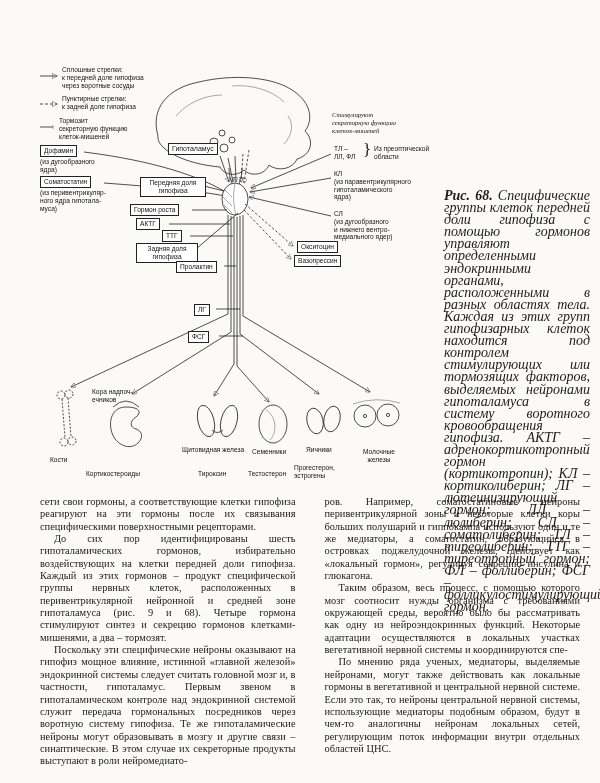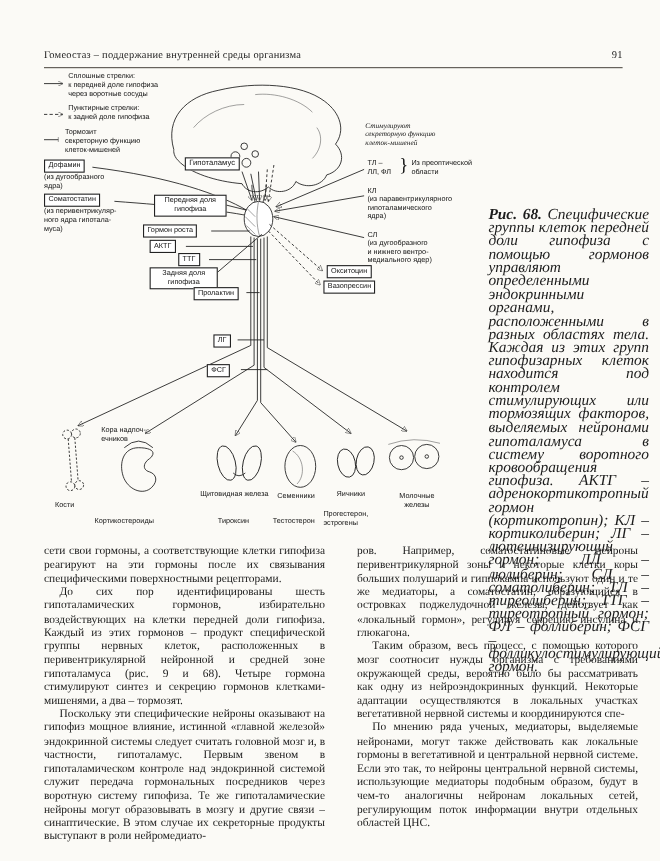--- a/index.html
+++ b/index.html
@@ -38,24 +38,20 @@
 
   svg line, svg path, svg ellipse, svg circle { stroke:#222; fill:none; stroke-width:.8; }
   svg .fillw { fill:#fff; }
   svg .thin { stroke-width:.5; stroke:#555; }
 </style>
 </head>
 <body>
 
 <div class="page">
 
-  <div class="running-head">
-    <span>Гомеостаз – поддержание внутренней среды организма</span>
-    <span>91</span>
-  </div>
 
   <div class="figure">
 
     <svg width="402" height="430" viewBox="0 0 402 430">
       <defs>
         <marker id="arr" viewBox="0 0 10 10" refX="9" refY="5" markerWidth="6.5" markerHeight="6.5" orient="auto-start-reverse">
           <path d="M0 0 L10 5 L0 10 z" fill="#222" stroke="none"></path>
         </marker>
         <marker id="bar" viewBox="0 0 10 10" refX="5" refY="5" markerWidth="6" markerHeight="6" orient="auto">
           <path d="M5 0 L5 10" stroke="#222" stroke-width="2.2"></path>

